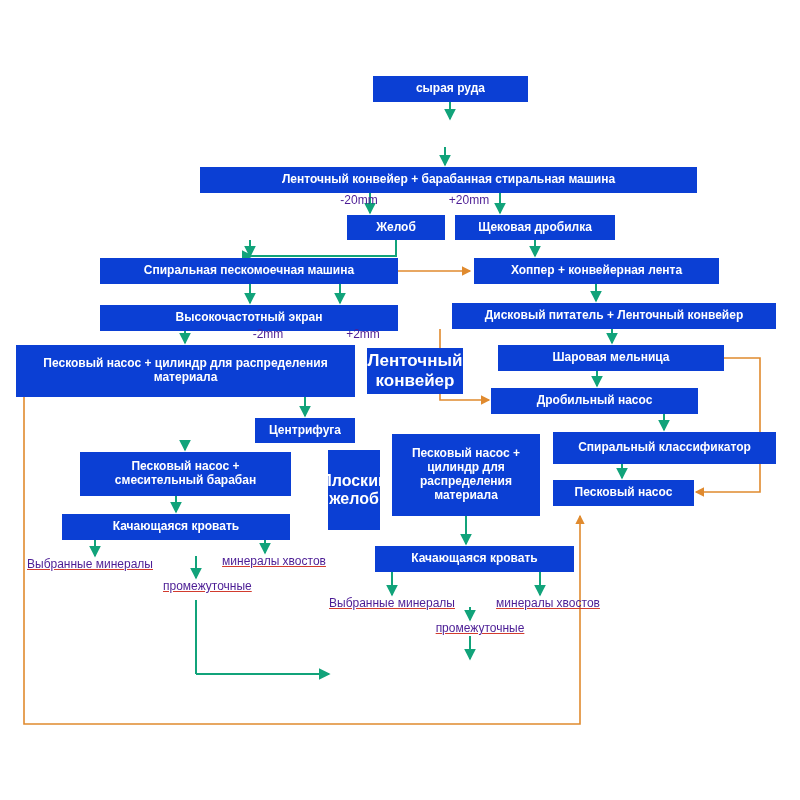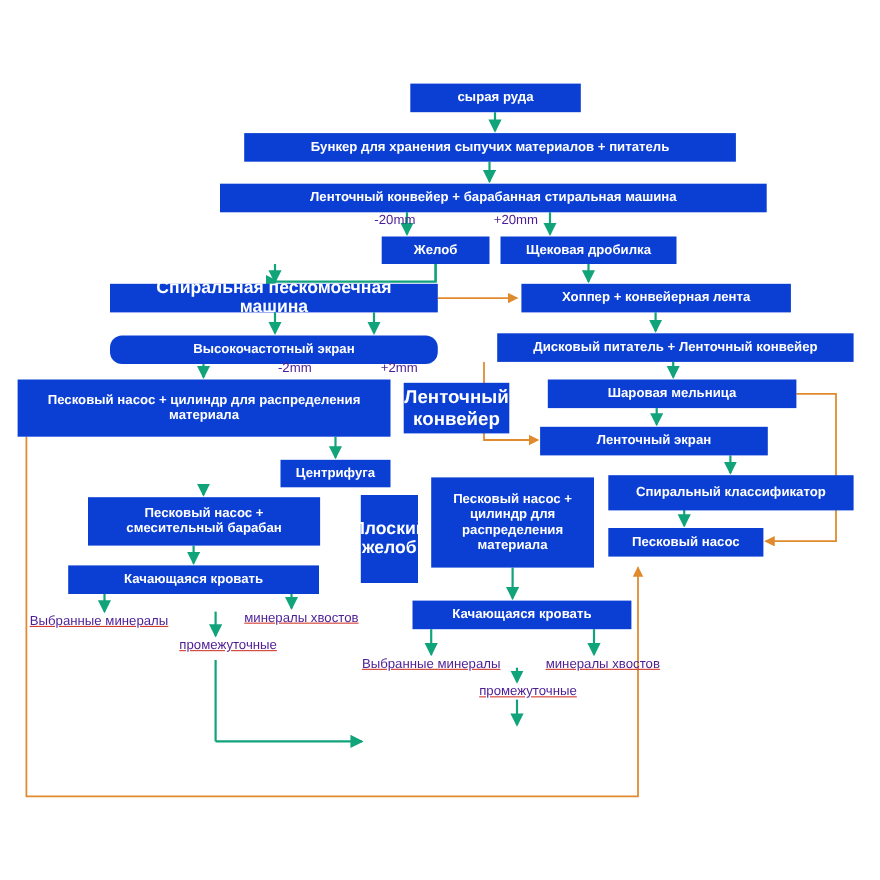--- a/index.html
+++ b/index.html
@@ -84,32 +84,31 @@
     </g>
     <g stroke="#e08a2e" stroke-width="1.6" fill="none" marker-end="url(#ao)">
       <path d="M398,271 L470,271"></path>
       <path d="M440,329 L440,343 L440,400 L489,400"></path>
       <path d="M724,358 L760,358 L760,492 L696,492"></path>
       <path d="M24,397 L24,724 L580,724 L580,516"></path>
     </g>
   </svg>
 
   <div class="node" style="left:373px;top:76px;width:155px;height:26px;font-size:12px;">сырая руда</div>
-  <div class="node" style="left:222px;top:121px;width:447px;height:26px;font-size:12px;">Бункер для хранения сыпучих материалов + питатель</div>
   <div class="node" style="left:200px;top:167px;width:497px;height:26px;font-size:12px;">Ленточный конвейер + барабанная стиральная машина</div>
   <div class="node" style="left:347px;top:215px;width:98px;height:25px;font-size:12px;">Желоб</div>
   <div class="node" style="left:455px;top:215px;width:160px;height:25px;font-size:12px;">Щековая дробилка</div>
-  <div class="node" style="left:100px;top:258px;width:298px;height:26px;font-size:16px;">Спиральная пескомоечная машина</div>
+  <div class="node" style="left:100px;top:258px;width:298px;height:26px;font-size:12px;">Спиральная пескомоечная машина</div>
   <div class="node" style="left:474px;top:258px;width:245px;height:26px;font-size:12px;">Хоппер + конвейерная лента</div>
-  <div class="node" style="left:100px;top:305px;width:298px;height:26px;font-size:12px;border-radius:11px;">Высокочастотный экран</div>
+  <div class="node" style="left:100px;top:305px;width:298px;height:26px;font-size:12px;">Высокочастотный экран</div>
   <div class="node" style="left:452px;top:303px;width:324px;height:26px;font-size:12px;">Дисковый питатель + Ленточный конвейер</div>
   <div class="node" style="left:16px;top:345px;width:339px;height:52px;font-size:12px;">Песковый насос + цилиндр для распределения материала</div>
   <div class="node" style="left:367px;top:348px;width:96px;height:46px;font-size:17px;">Ленточный конвейер</div>
   <div class="node" style="left:498px;top:345px;width:226px;height:26px;font-size:12px;">Шаровая мельница</div>
-  <div class="node" style="left:491px;top:388px;width:207px;height:26px;font-size:12px;">Ленточный экран</div>
+  <div class="node" style="left:491px;top:388px;width:207px;height:26px;font-size:12px;">Дробильный насос</div>
   <div class="node" style="left:255px;top:418px;width:100px;height:25px;font-size:12px;">Центрифуга</div>
   <div class="node" style="left:553px;top:432px;width:223px;height:32px;font-size:12px;">Спиральный классификатор</div>
   <div class="node" style="left:80px;top:452px;width:211px;height:44px;font-size:12px;">Песковый насос + смесительный барабан</div>
   <div class="node" style="left:328px;top:450px;width:52px;height:80px;font-size:16px;">Плоский желоб</div>
   <div class="node" style="left:392px;top:434px;width:148px;height:82px;font-size:12px;">Песковый насос + цилиндр для распределения материала</div>
   <div class="node" style="left:553px;top:480px;width:141px;height:26px;font-size:12px;">Песковый насос</div>
   <div class="node" style="left:62px;top:514px;width:228px;height:26px;font-size:12px;">Качающаяся кровать</div>
   <div class="node" style="left:375px;top:546px;width:199px;height:26px;font-size:12px;">Качающаяся кровать</div>
 
   <div class="lbl" style="left:332px;top:194px;width:54px;">-20mm</div>

